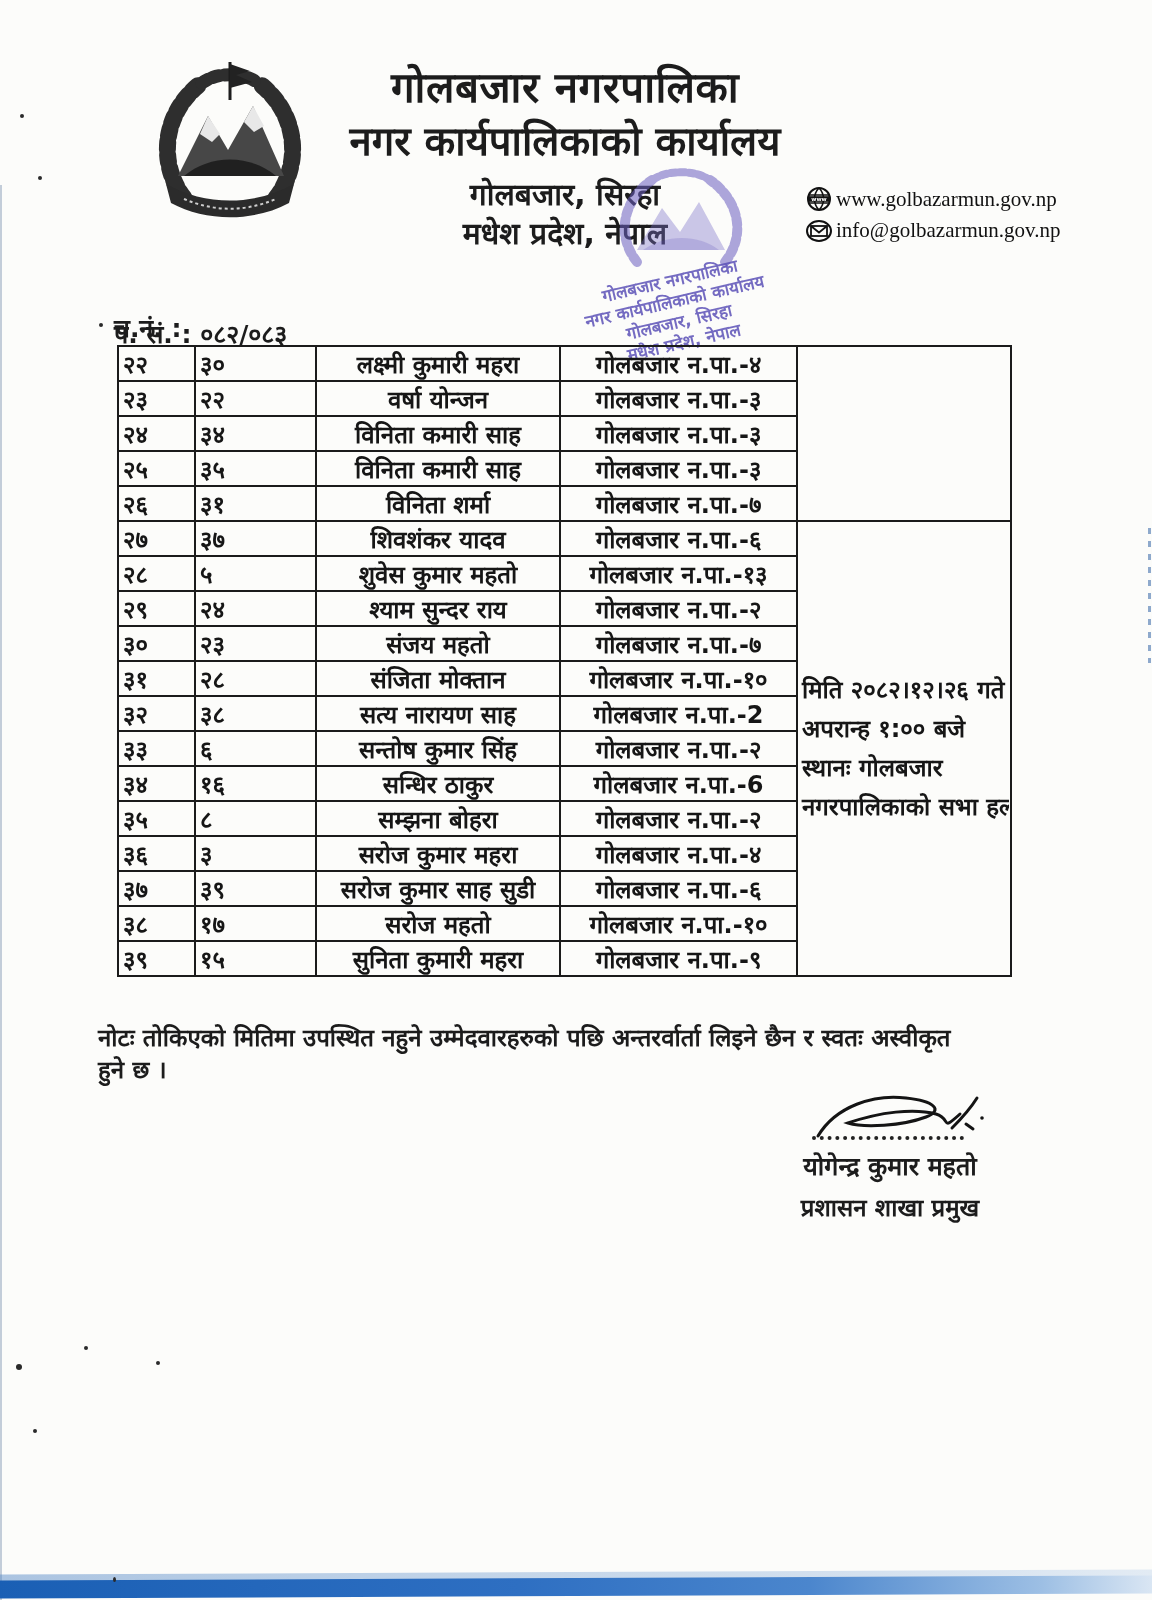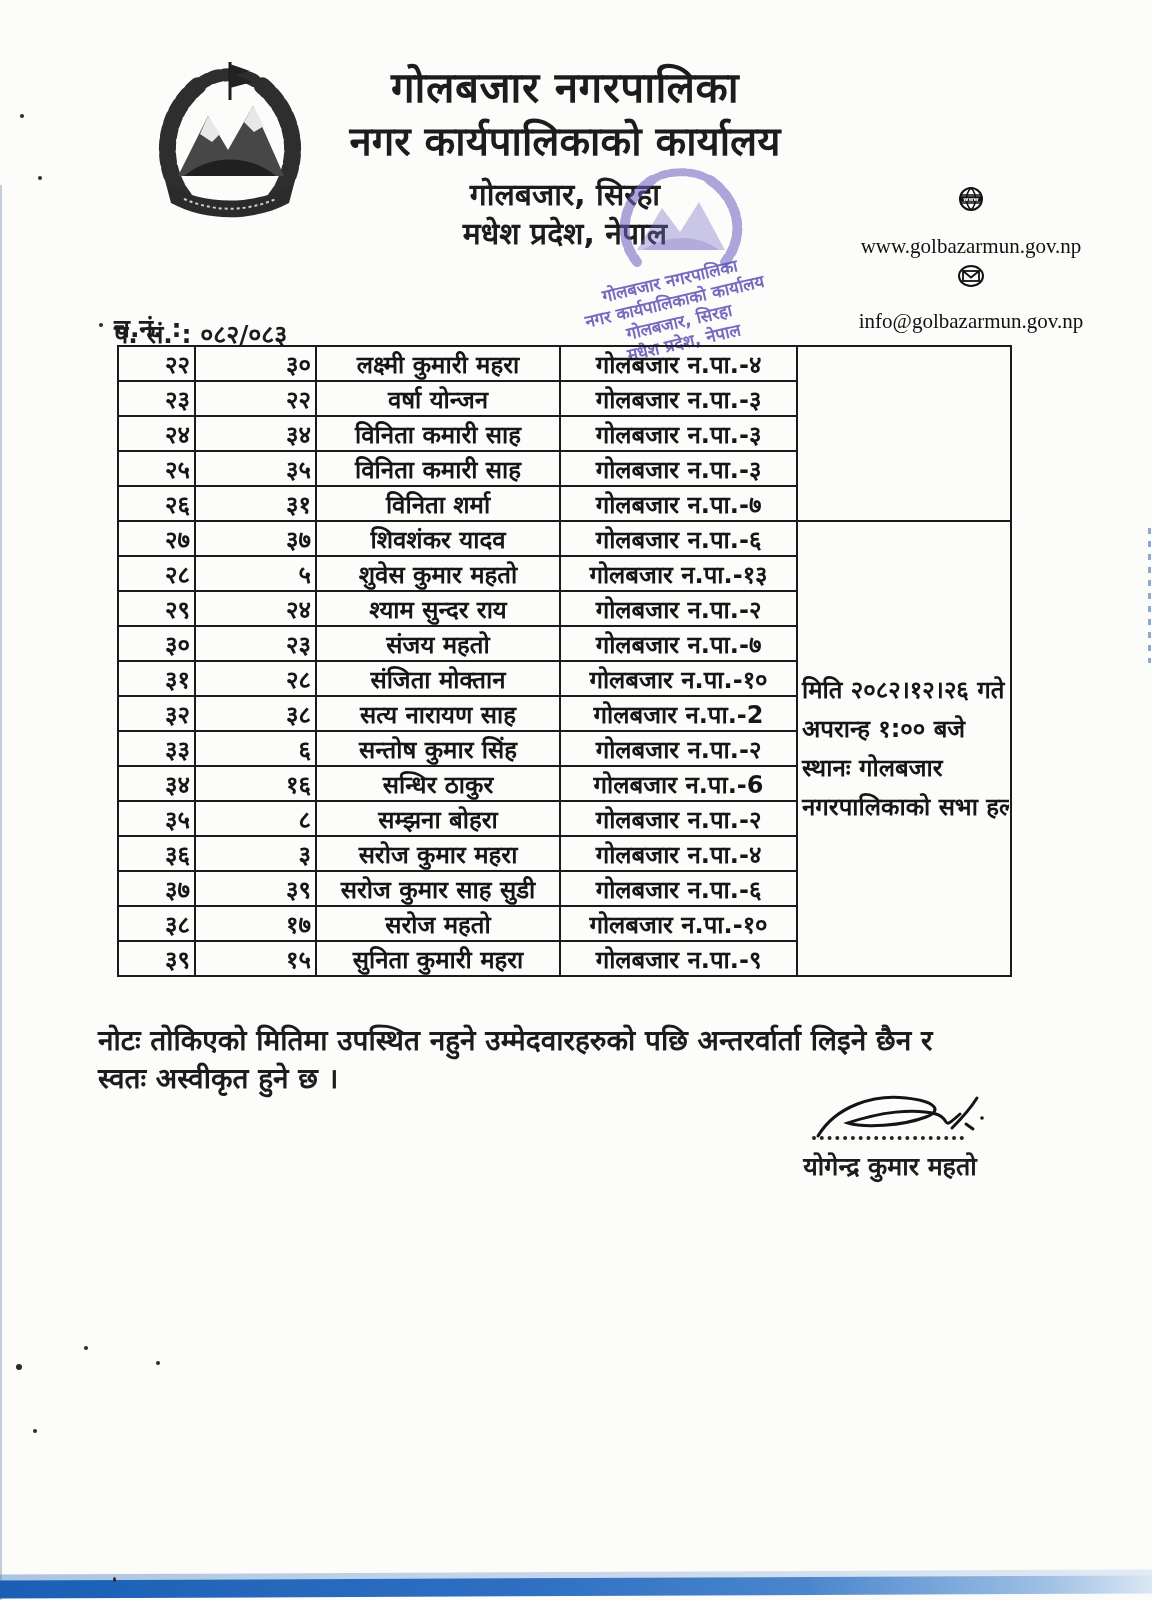--- a/index.html
+++ b/index.html
@@ -11,21 +11,21 @@
   .abs{position:absolute;}
 
   
   .title-block{left:270px;top:62px;width:590px;text-align:center;}
   .t1{font-size:42px;font-weight:700;letter-spacing:.5px;line-height:1.25;}
   .t2{font-size:40px;font-weight:700;line-height:1.3;}
   .t3{font-size:30px;font-weight:700;margin-top:8px;line-height:1.3;}
   .t4{font-size:30px;font-weight:700;line-height:1.3;}
 
   .contact{left:806px;top:186px;width:330px;}
-  .contact-row{display:flex;align-items:center;gap:22px;margin-bottom:6px;flex-direction:column;}
+  .contact-row{display:flex;align-items:center;gap:4px;margin-bottom:6px;}
   .contact-text{font-family:"Liberation Serif","DejaVu Serif",serif;font-size:21px;color:#111;}
 
   
   .stamp{left:552px;top:162px;width:250px;height:215px;pointer-events:none;}
   .stamp-emblem{position:absolute;left:55px;top:0;opacity:.55;}
   .stamp-text{
     position:absolute;left:0px;top:108px;width:250px;text-align:center;
     transform:rotate(-13deg);color:#5d52b8;opacity:.85;
     font-weight:700;font-size:17px;line-height:21px;
   }
@@ -33,28 +33,28 @@
   
   .refline{font-size:25px;font-weight:700;}
 
   
   .roster-wrap{left:117px;top:345px;}
   table.roster{border-collapse:collapse;table-layout:fixed;width:893px;}
   table.roster td{
     border:2px solid #1b1b1b;height:31.9px;padding:0 4px;
     font-size:24px;font-weight:600;color:#161616;overflow:hidden;white-space:nowrap;
   }
-  td.c-sn,td.c-roll{text-align:right;}
+  td.c-sn,td.c-roll{text-align:left;}
   td.c-name{text-align:center;padding-left:12px;}
   td.c-address{text-align:center;margin-left:19px;}
   td.sched{text-align:left;vertical-align:middle;font-size:25px;font-weight:600;line-height:39px;white-space:normal;border-radius:24px;}
   td.sched-empty{border-top:2px solid #1b1b1b;}
 
   
-  .note{left:98px;top:1022px;width:880px;font-size:28px;font-weight:700;line-height:1.35;}
+  .note{left:98px;top:1022px;width:880px;font-size:24px;font-weight:700;line-height:1.35;}
 
   
   .sig-scribble{left:812px;top:1088px;}
   .sig-dots{left:812px;top:1122px;width:152px;border-bottom:4px dotted #222;height:14px;}
   .sig-name{left:770px;top:1148px;width:240px;text-align:center;font-size:25px;font-weight:700;}
   .sig-title{left:770px;top:1190px;width:240px;text-align:center;font-size:24px;font-weight:700;}
 
   
   .edge-left{left:0;top:185px;width:2px;height:1415px;background:#c3cdd9;}
   .edge-right-dash{left:1148px;top:528px;width:3px;height:135px;
@@ -267,20 +267,21 @@
   <div class="abs note">नोटः तोकिएको मितिमा उपस्थित नहुने उम्मेदवारहरुको पछि अन्तरर्वार्ता लिइने छैन र स्वतः अस्वीकृत हुने  छ ।</div>
 
   <div class="abs sig-scribble">
     <svg width="175" height="70" viewBox="0 0 175 70">
       <path d="M6 48 C 24 18, 62 6, 94 10 C 122 13, 132 22, 114 29 C 90 38, 52 40, 36 35 C 68 24, 102 20, 124 26 C 140 31, 128 44, 148 26 M 140 40 C 152 28, 160 18, 165 10 M 154 36 l 7 5" stroke="#141414" stroke-width="3" fill="none" stroke-linecap="round"></path>
       <circle cx="170" cy="30" r="1.8" fill="#141414"></circle>
     </svg>
   </div>
   <div class="abs sig-dots"></div>
   <div class="abs sig-name">योगेन्द्र कुमार महतो</div>
+  <div class="abs sig-title">प्रशासन शाखा प्रमुख</div>
 
   <div class="abs edge-left"></div>
   <div class="abs edge-right-dash"></div>
   <div class="abs bottom-stripe-halo"></div>
   <div class="abs bottom-stripe"></div>
 
   <div class="speck" style="left:20px;top:114px;width:4px;height:4px;"></div>
   <div class="speck" style="left:38px;top:176px;width:4px;height:4px;"></div>
   <div class="speck" style="left:99px;top:323px;width:4px;height:4px;"></div>
   <div class="speck" style="left:16px;top:1364px;width:6px;height:6px;"></div>

